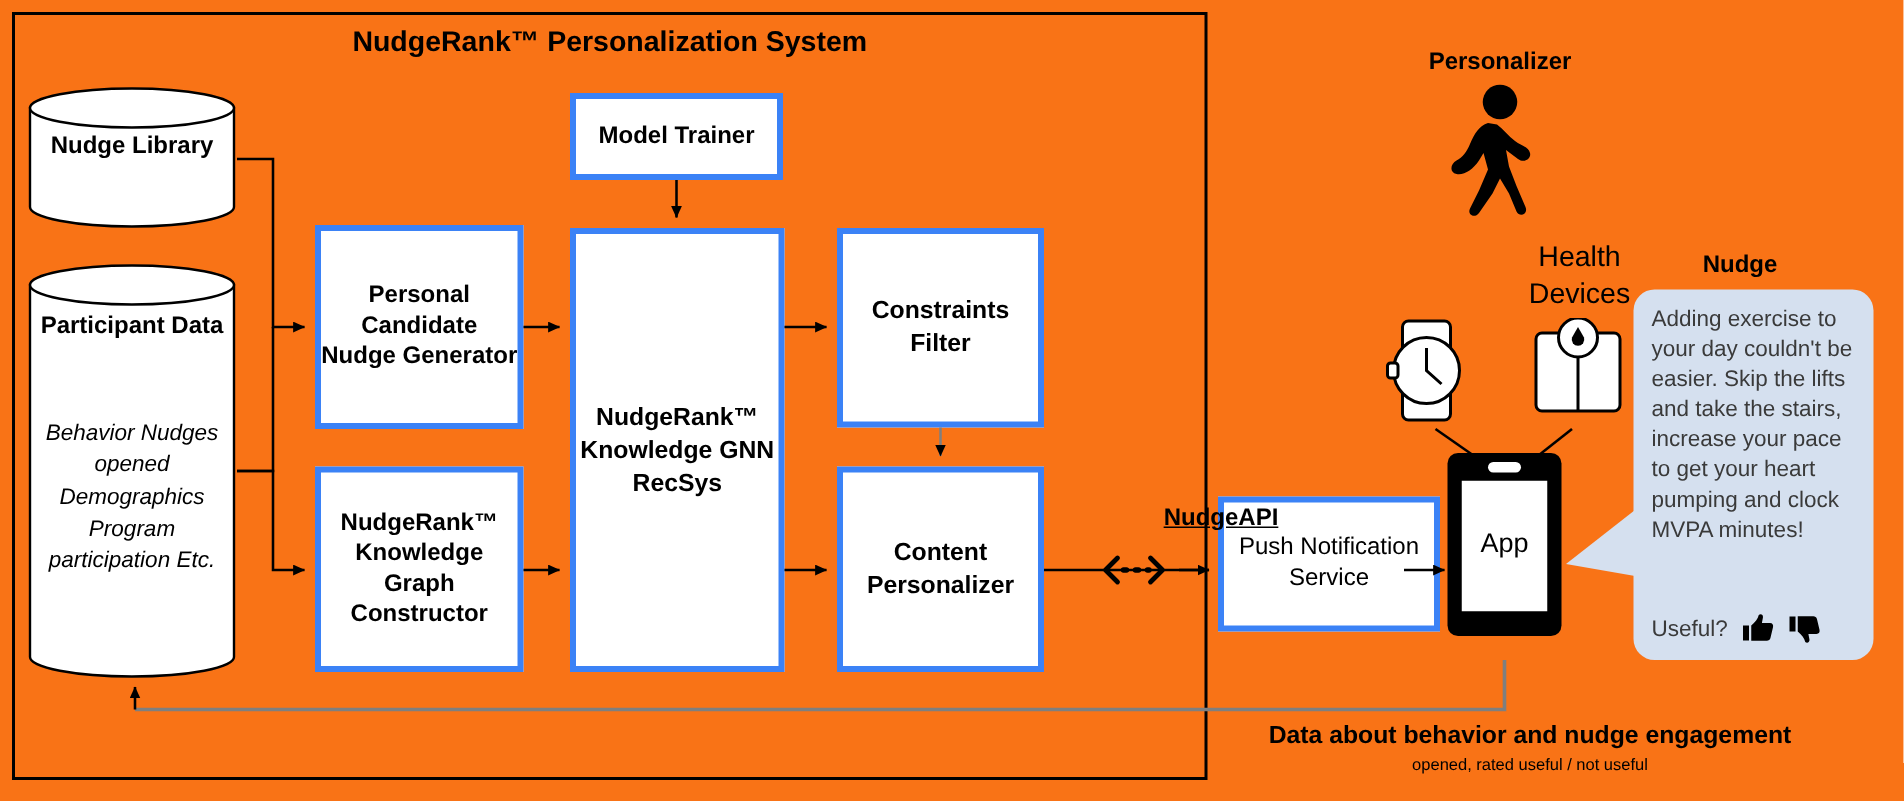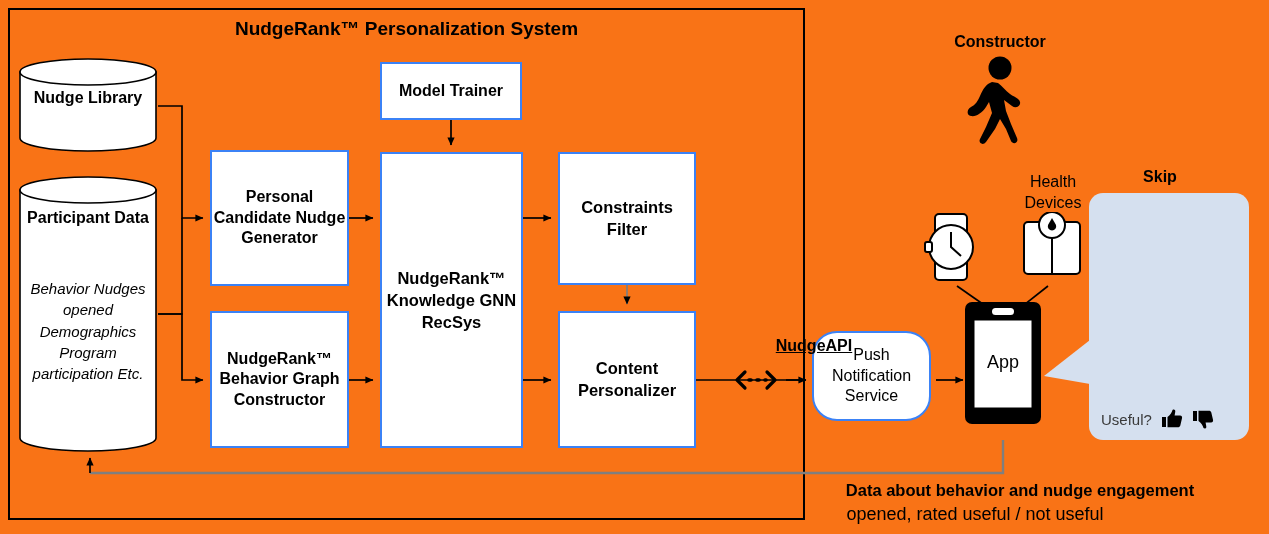--- a/index.html
+++ b/index.html
@@ -1,19 +1,19 @@
 <!DOCTYPE html>
 <html><head>
 <meta charset="utf-8">
 <style>
   html,body{margin:0;padding:0;background:#ffffff;}
   body{font-family:"Liberation Sans",sans-serif;}
   #root{position:relative;width:1269px;height:534px;background:#f97316;overflow:hidden;}
   .abs{position:absolute;}
-  .box{position:absolute;border:2px solid #3b82f6;background:#fff;box-sizing:border-box;
+  .box{position:absolute;border:4px solid #3b82f6;background:#fff;box-sizing:border-box;
        display:flex;align-items:center;justify-content:center;text-align:center;}
   .box .lbl{display:block;width:100%;}
   .bold{font-weight:bold;}
   .sysborder{position:absolute;border:2px solid #000;box-sizing:border-box;background:transparent;}
   .txt{position:absolute;text-align:center;color:#000;white-space:pre-line;line-height:1.18;}
   svg{display:block;}
   .cyl-label{position:absolute;width:100%;text-align:center;left:0;}
 </style>
 </head>
 <body>
@@ -51,21 +51,21 @@
 
   <div class="box" style="left:210px;top:150px;width:139px;height:136px;">
     <span class="lbl bold" style="font-size:16px;line-height:1.28;">Personal
 Candidate
 Nudge
 Generator</span>
   </div>
 
   <div class="box" style="left:210px;top:311px;width:139px;height:137px;">
     <span class="lbl bold" style="font-size:16px;line-height:1.28;">NudgeRank™
-Behavior
+Knowledge
 Graph
 Constructor</span>
   </div>
 
   <div class="box" style="left:380px;top:62px;width:142px;height:58px;">
     <span class="lbl bold" style="font-size:16px;line-height:1.25;">Model
 Trainer</span>
   </div>
 
   <div class="box" style="left:380px;top:152px;width:143px;height:296px;">
@@ -77,21 +77,21 @@
   <div class="box" style="left:558px;top:152px;width:138px;height:133px;">
     <span class="lbl bold" style="font-size:16.5px;line-height:1.3;">Constraints
 Filter</span>
   </div>
 
   <div class="box" style="left:558px;top:311px;width:138px;height:137px;justify-content:center;">
     <span class="lbl bold" style="font-size:16.5px;line-height:1.3;">Content
 Personalizer</span>
   </div>
 
-  <div class="box" style="left:812px;top:331px;width:119px;height:90px;border-radius:25px;">
+  <div class="box" style="left:812px;top:331px;width:148px;height:90px;">
     <span class="lbl" style="font-size:16px;line-height:1.3;">Push
 Notification
 Service</span>
   </div>
 
   <svg class="abs" style="left:0;top:0;" width="1269" height="534">
     <defs>
       <marker id="ah" markerWidth="9" markerHeight="9" refX="7.6" refY="3.6" orient="auto" markerUnits="userSpaceOnUse">
         <path d="M0,0 L8,3.6 L0,7.2 Z" fill="#000"></path>
       </marker>
@@ -139,83 +139,84 @@
     </g>
 
     <g stroke="#000" stroke-width="1.7" fill="none">
       <path d="M957,286 L1000,316" marker-end="url(#ah)"></path>
       <path d="M1048,286 L1010,316" marker-end="url(#ah)"></path>
     </g>
   </svg>
 
   <div class="txt bold" style="left:732px;top:337px;width:164px;font-size:16px;text-decoration:underline;">NudgeAPI</div>
 
-  <div class="txt bold" style="left:930px;top:33px;width:140px;font-size:16px;">Constructor</div>
+  <div class="txt bold" style="left:930px;top:33px;width:140px;font-size:16px;">Personalizer</div>
 
   <div class="abs" style="left:962px;top:55px;width:76px;height:92px;">
     <svg width="76" height="92" viewBox="0 0 76 92">
       <circle cx="38" cy="13" r="11.5" fill="#000"></circle>
       <path d="M30,27 C24,29 21,34 18,41 C16,46 13,50 9,52 C5,54 4,60 9,61 C14,62 20,58 24,52 L27,47
                L30,58 L24,72 L18,84 C16,88 21,91 24,87 L33,74 L38,64 L44,74 L49,86 C51,90 57,88 55,83
                L49,69 L44,56 L42,45 L50,51 C54,54 59,51 58,47 C57,43 52,42 48,39 C44,36 40,31 36,28 Z" fill="#000"></path>
     </svg>
   </div>
 
   <div class="abs" style="left:917px;top:212px;width:68px;height:70px;">
     <svg width="68" height="70" viewBox="0 0 68 70">
       <rect x="18" y="2" width="32" height="66" rx="4" fill="#fff" stroke="#000" stroke-width="2"></rect>
       <circle cx="34" cy="35" r="22" fill="#fff" stroke="#000" stroke-width="2"></circle>
       <rect x="8" y="30" width="7" height="10" rx="2" fill="#fff" stroke="#000" stroke-width="2"></rect>
       <path d="M34,20 L34,35 L44,44" stroke="#000" stroke-width="2" fill="none"></path>
     </svg>
   </div>
 
-  <div class="txt" style="left:1002px;top:172px;width:102px;font-size:16px;line-height:1.3;">Health
+  <div class="txt" style="left:1002px;top:160px;width:102px;font-size:19px;line-height:1.3;">Health
 Devices</div>
   <div class="abs" style="left:1018px;top:212px;width:68px;height:70px;">
     <svg width="68" height="70" viewBox="0 0 68 70">
       <rect x="6" y="10" width="56" height="52" rx="4" fill="#fff" stroke="#000" stroke-width="2"></rect>
       <line x1="34" y1="24" x2="34" y2="62" stroke="#000" stroke-width="2"></line>
       <circle cx="34" cy="13" r="13" fill="#fff" stroke="#000" stroke-width="2"></circle>
       <path d="M34,6 L38,13 A4.2,4.2 0 1 1 30,13 Z" fill="#000"></path>
     </svg>
   </div>
 
   <div class="abs" style="left:963px;top:300px;width:80px;height:126px;">
     <svg width="80" height="126" viewBox="0 0 80 126">
       <rect x="2" y="2" width="76" height="122" rx="7" fill="#000"></rect>
       <rect x="11" y="20" width="58" height="88" fill="#fff" stroke="#000" stroke-width="1"></rect>
       <rect x="29" y="8" width="22" height="7" rx="3.5" fill="#fff"></rect>
     </svg>
     <div class="abs" style="left:0;top:52px;width:80px;text-align:center;font-size:18px;color:#000;">App</div>
   </div>
 
-  <div class="txt bold" style="left:1100px;top:168px;width:120px;font-size:16px;">Skip</div>
+  <div class="txt bold" style="left:1100px;top:168px;width:120px;font-size:16px;">Nudge</div>
 
   <div class="abs" style="left:1089px;top:193px;width:160px;height:247px;background:#d5e0ef;border-radius:14px;"></div>
   <div class="abs" style="left:1044px;top:340px;width:46px;height:46px;overflow:hidden;">
     <svg width="46" height="46" viewBox="0 0 46 46">
       <path d="M46,0 L46,44 L0,36 Z" fill="#d5e0ef"></path>
     </svg>
   </div>
+  <div class="abs" style="left:1101px;top:203px;width:140px;font-size:15px;line-height:1.34;color:#3a3a3a;text-align:left;">Adding exercise to your day couldn't be easier. Skip the lifts and take the stairs, increase your pace to get your heart pumping and clock MVPA minutes!</div>
 
   <div class="abs" style="left:1101px;top:405px;width:146px;height:28px;display:flex;align-items:center;gap:9px;">
     <span style="font-size:15px;color:#3a3a3a;">Useful?</span>
     <span style="line-height:0;">
       <svg width="22" height="22" viewBox="0 0 22 22">
         <path d="M1,9 L5,9 L5,19 L1,19 Z" fill="#000"></path>
         <path d="M6.5,9 C9,7 11,4.5 11.5,2 C12.6,1 14.6,1.6 14.3,3.6 L13.6,7.4 L19,7.4
                  C20.6,7.4 21.4,8.8 21,10.2 L19.3,17.4 C19,18.6 18,19.2 16.9,19.2 L6.5,19.2 Z" fill="#000"></path>
       </svg>
     </span>
     <span style="line-height:0;">
       <svg width="22" height="22" viewBox="0 0 22 22">
         <path d="M1,3 L5,3 L5,13 L1,13 Z" fill="#000"></path>
         <path d="M6.5,13 C9,15 11,17.5 11.5,20 C12.6,21 14.6,20.4 14.3,18.4 L13.6,14.6 L19,14.6
                  C20.6,14.6 21.4,13.2 21,11.8 L19.3,4.6 C19,3.4 18,2.8 16.9,2.8 L6.5,2.8 Z" fill="#000"></path>
       </svg>
     </span>
   </div>
 
   <div class="txt bold" style="left:790px;top:481px;width:460px;font-size:16.5px;">Data about behavior and nudge engagement</div>
-  <div class="txt" style="left:745px;top:504px;width:460px;font-size:18px;">opened, rated useful / not useful</div>
+  <div class="txt" style="left:790px;top:504px;width:460px;font-size:11px;">opened, rated useful / not useful</div>
 
 </div>
 
 </body></html>

